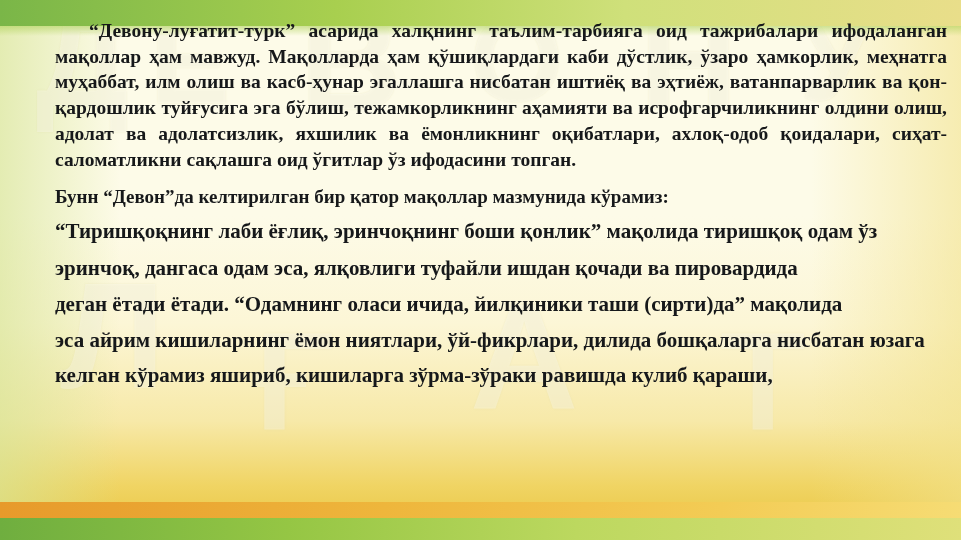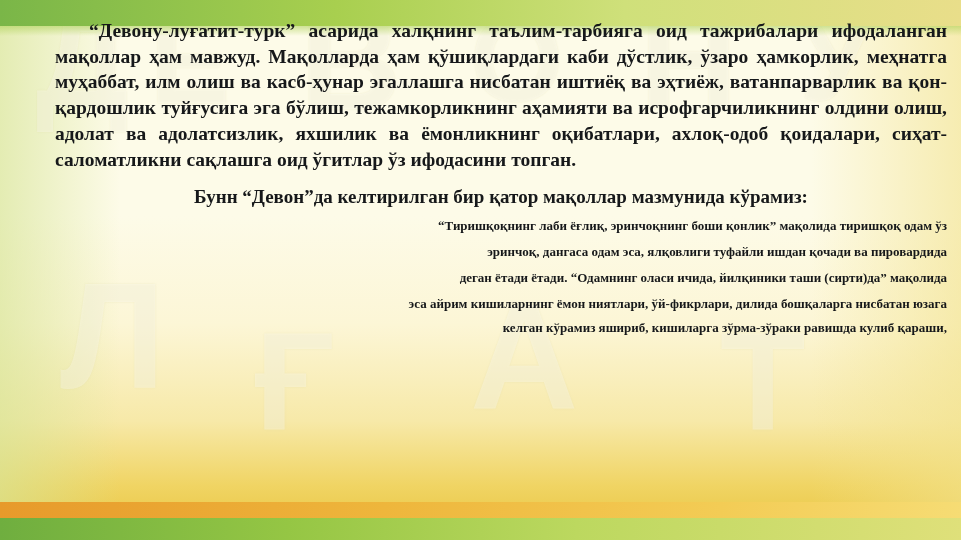--- a/index.html
+++ b/index.html
@@ -110,29 +110,28 @@
     text-align: justify;
     text-indent: 34px;
     text-justify: inter-word;
   }
 
   .para-lead {
     margin-top: 12px;
     font-size: 19px;
     line-height: 1.32;
     font-weight: bold;
-    text-align: center;
   }
 
   .para-center {
     margin-top: 9px;
-    font-size: 13px;
+    font-size: 21px;
     line-height: 1.3;
     font-weight: bold;
-    text-align: right;
+    text-align: left;
   }
 
   .para-center.tight {
     margin-top: 7px;
   }
 </style>
 </head>
 <body>
 
 <div class="slide">

